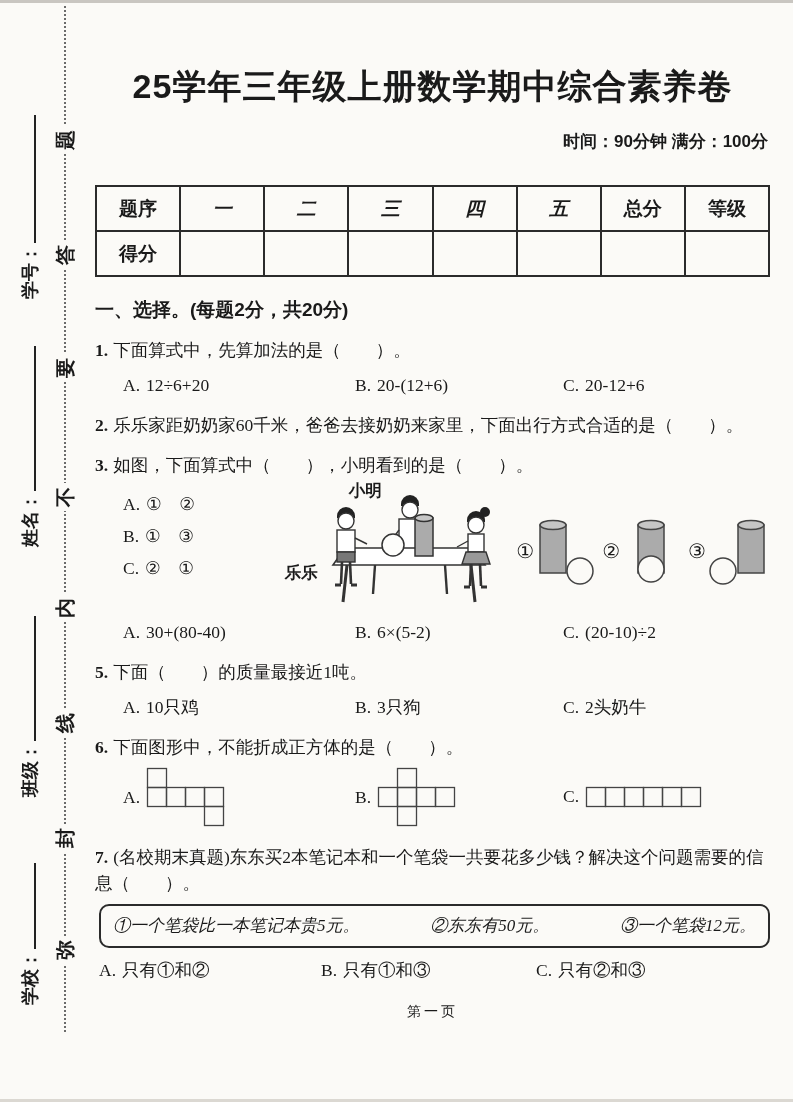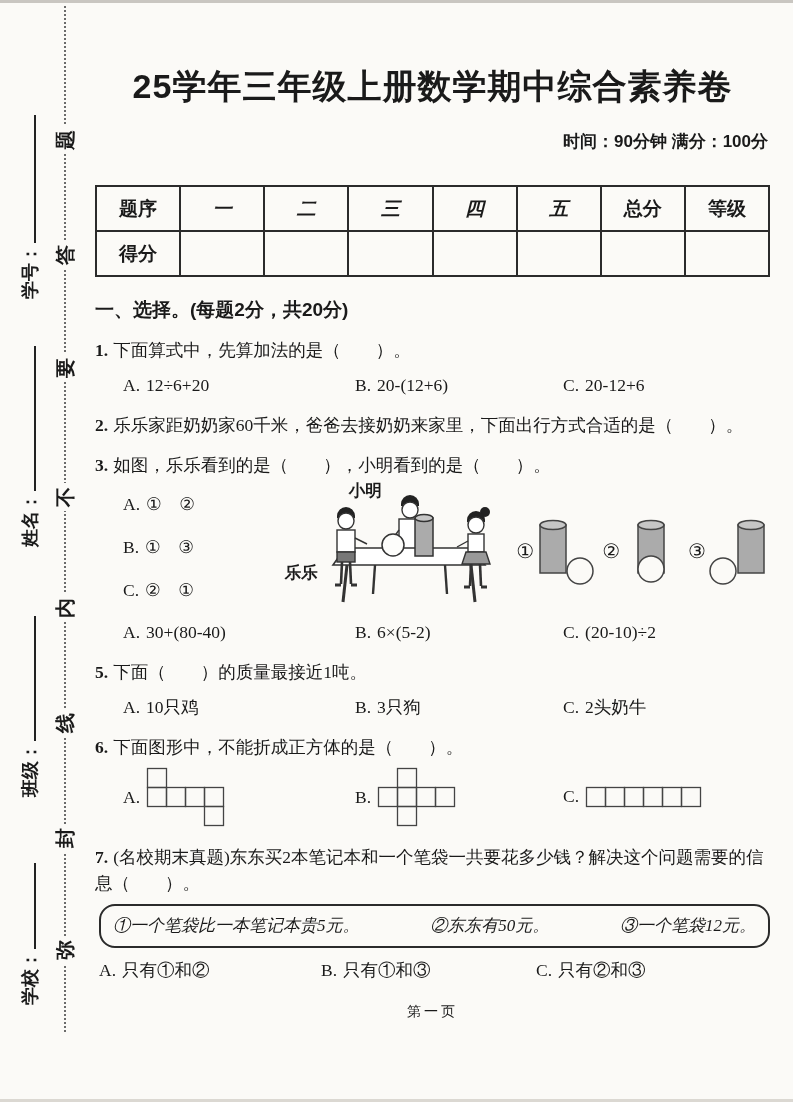--- a/index.html
+++ b/index.html
@@ -39,38 +39,38 @@
 
   .q-line { margin-top:14px; font-size:17.5px; line-height:26px; }
   .q-num { font-weight:700; margin-right:5px; }
   .opts { display:flex; padding-left:28px; margin-top:9px; font-size:17.5px; line-height:26px; }
   .opts .o1 { width:232px; } .opts .o2 { width:208px; } .opts .o3 { flex:1; }
   .opt-label { margin-right:6px; }
 
   
   .q3-row { display:flex; margin-top:4px; }
   .q3-opts { width:190px; padding-left:28px; box-sizing:border-box; display:flex;
-    flex-direction:column; gap:19px; padding-top:10px; font-size:17.5px; }
+    flex-direction:column; gap:8px; padding-top:10px; font-size:17.5px; }
   .scene { position:relative; width:218px; height:128px; }
   .scene svg { position:absolute; left:32px; top:4px; }
   .fig-label { position:absolute; font-size:16.5px; font-weight:700; }
   .fig-label.xiaoming { left:64px; top:-2px; }
   .fig-label.lele { left:0px; top:80px; }
   .views { flex:1; display:flex; align-items:center; gap:4px; padding-left:14px; padding-top:10px; }
   .view-item { display:flex; align-items:center; flex:1; }
   .view-num { font-size:20px; margin-right:2px; }
 
   
   .nets-row { display:flex; align-items:center; padding-left:28px; margin-top:4px;
     min-height:66px; font-size:17.5px; }
   .nets-row .cell { display:flex; align-items:center; }
   .nets-row .c1 { width:232px; } .nets-row .c2 { width:208px; } .nets-row .c3 { flex:1; }
 
   
-  .info-box { margin-top:8px; margin-left:4px; border:2px solid var(--line); border-radius:16px;
+  .info-box { margin-top:8px; margin-left:4px; border:2px solid var(--line); border-radius:10px;
     padding:8px 12px; display:flex; justify-content:space-between; font-size:17px;
     font-style:italic; line-height:24px; }
 
   .footer { margin-top:20px; text-align:center; font-size:14px; letter-spacing:3px; }
 </style>
 </head>
 <body>
 
 <div class="edge-top"></div>
 <div class="edge-bottom"></div>
@@ -137,21 +137,21 @@
       <div class="o2"><span class="opt-label">B.</span><span>20-(12+6)</span></div>
       <div class="o3"><span class="opt-label">C.</span><span>20-12+6</span></div>
     </div>
   </div>
 
   <div>
     <div class="q-line"><span class="q-num">2.</span><span>乐乐家距奶奶家60千米，爸爸去接奶奶来家里，下面出行方式合适的是（　　）。</span></div>
   </div>
 
   <div>
-    <div class="q-line"><span class="q-num">3.</span><span>如图，乐乐看到的是（　　），小明看到的是（　　）。</span></div>
+    <div class="q-line"><span class="q-num">3.</span><span>如图，下面算式中（　　），小明看到的是（　　）。</span></div>
     <div class="q3-row">
       <div class="q3-opts">
         <div><span class="opt-label">A.</span><span>①　②</span></div>
         <div><span class="opt-label">B.</span><span>①　③</span></div>
         <div><span class="opt-label">C.</span><span>②　①</span></div>
       </div>
       <div class="scene">
         <span class="fig-label xiaoming">小明</span>
         <span class="fig-label lele">乐乐</span>
         <svg width="182" height="122" viewBox="0 0 182 122">

